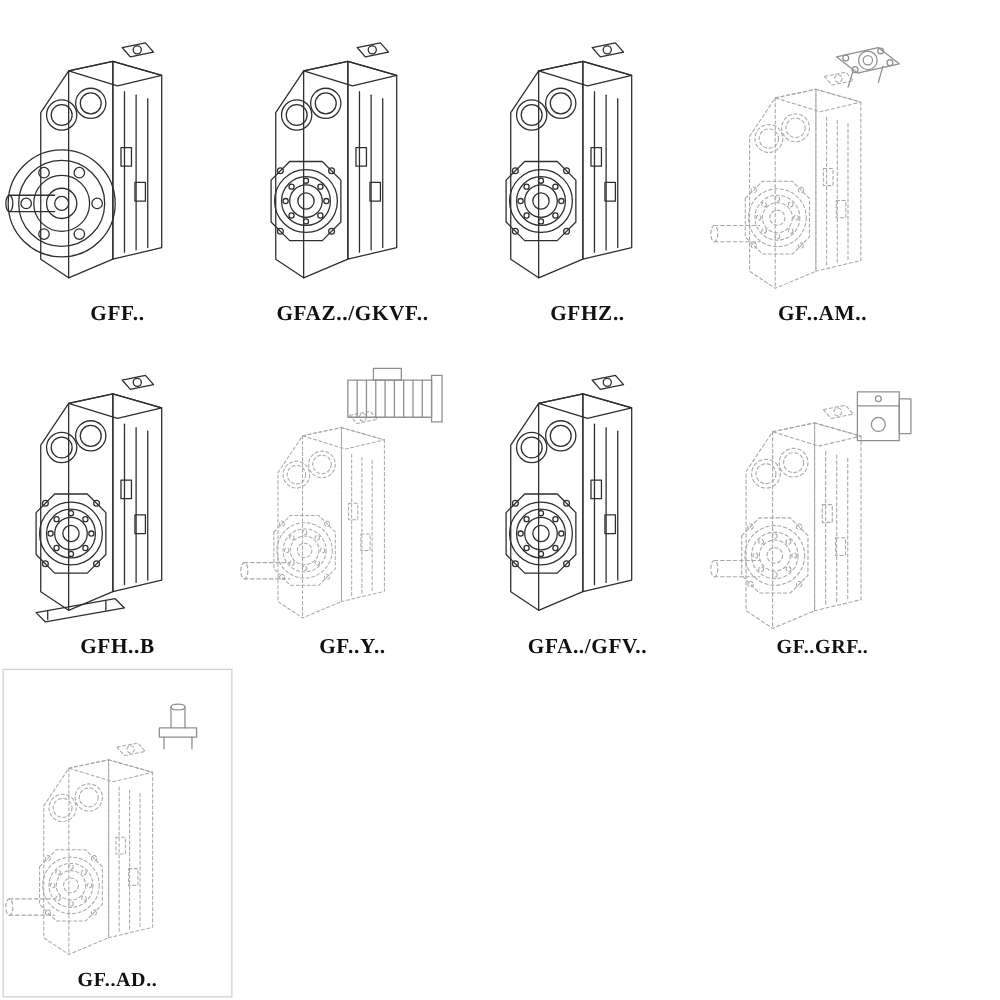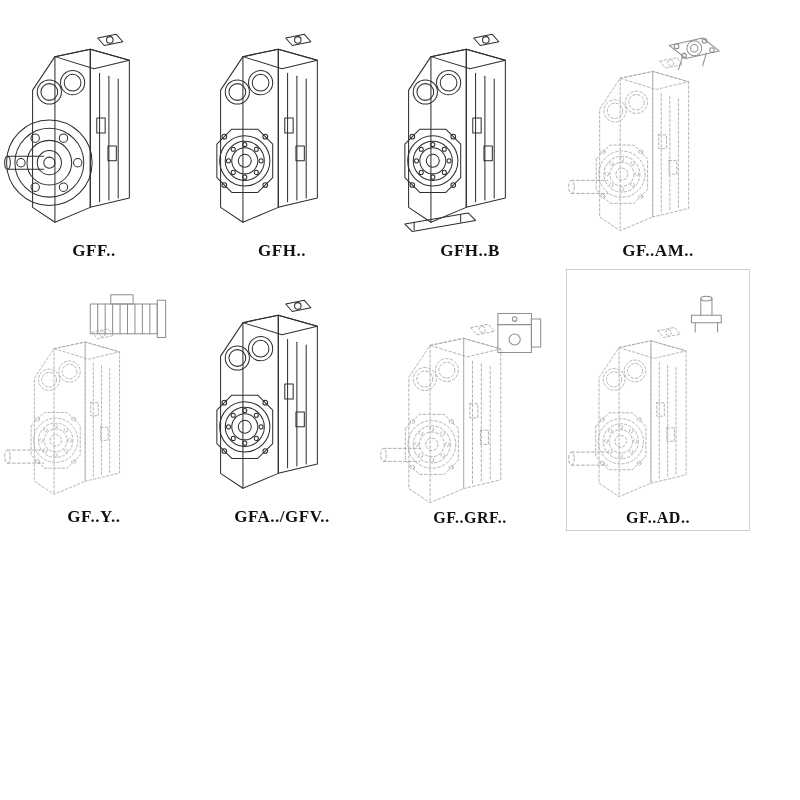--- a/index.html
+++ b/index.html
@@ -137,60 +137,69 @@
       <svg class="art" viewBox="0 0 200 230">
         <g class="ln">
           <use href="#sym-housing"></use>
           <use href="#sym-flange"></use>
           <use href="#sym-shaft"></use>
         </g>
       </svg>
       <div class="label">GFF..</div>
     </div>
 
-
-
-
-    <div class="cell">
-      <svg class="art" viewBox="0 0 200 230">
-        <g class="ln">
-          <use href="#sym-housing"></use>
-          <use href="#sym-bore"></use>
-        </g>
-      </svg>
-      <div class="label">GFH..</div>
-    </div>
-
-    <div class="cell">
-      <svg class="art" viewBox="0 0 200 230">
-        <g class="ln">
-          <use href="#sym-housing"></use>
-          <use href="#sym-bore"></use>
-          <use href="#sym-feet"></use>
-        </g>
-      </svg>
-      <div class="label">GFH..B</div>
-    </div>
+    <div class="cell">
+      <svg class="art" viewBox="0 0 200 230">
+        <g class="ln">
+          <use href="#sym-housing"></use>
+          <use href="#sym-bore"></use>
+        </g>
+      </svg>
+      <div class="label">GFAZ../GKVF..</div>
+    </div>
+
+    <div class="cell">
+      <svg class="art" viewBox="0 0 200 230">
+        <g class="ln">
+          <use href="#sym-housing"></use>
+          <use href="#sym-bore"></use>
+        </g>
+      </svg>
+      <div class="label">GFHZ..</div>
+    </div>
+
+
 
     <div class="cell">
       <svg class="art" viewBox="0 0 200 230">
         <g class="dashedln">
           <use href="#sym-housing" transform="translate(6,26) scale(0.92)"></use>
           <use href="#sym-bore" transform="translate(6,26) scale(0.92)"></use>
           <use href="#sym-shaft" transform="translate(0,26)"></use>
         </g>
         <g class="softln">
           <use href="#sym-topflange"></use>
         </g>
       </svg>
       <div class="label">GF..AM..</div>
     </div>
 
     <div class="cell">
       <svg class="art" viewBox="0 0 200 230">
+        <g class="ln">
+          <use href="#sym-housing"></use>
+          <use href="#sym-bore"></use>
+          <use href="#sym-feet"></use>
+        </g>
+      </svg>
+      <div class="label">GFH..B</div>
+    </div>
+
+    <div class="cell">
+      <svg class="art" viewBox="0 0 200 230">
         <g class="dashedln">
           <use href="#sym-housing" transform="translate(6,32) scale(0.88)"></use>
           <use href="#sym-bore" transform="translate(6,32) scale(0.88)"></use>
           <use href="#sym-shaft" transform="translate(0,30)"></use>
         </g>
         <g class="softln">
           <use href="#sym-motor"></use>
         </g>
       </svg>
       <div class="label">GF..Y..</div>

